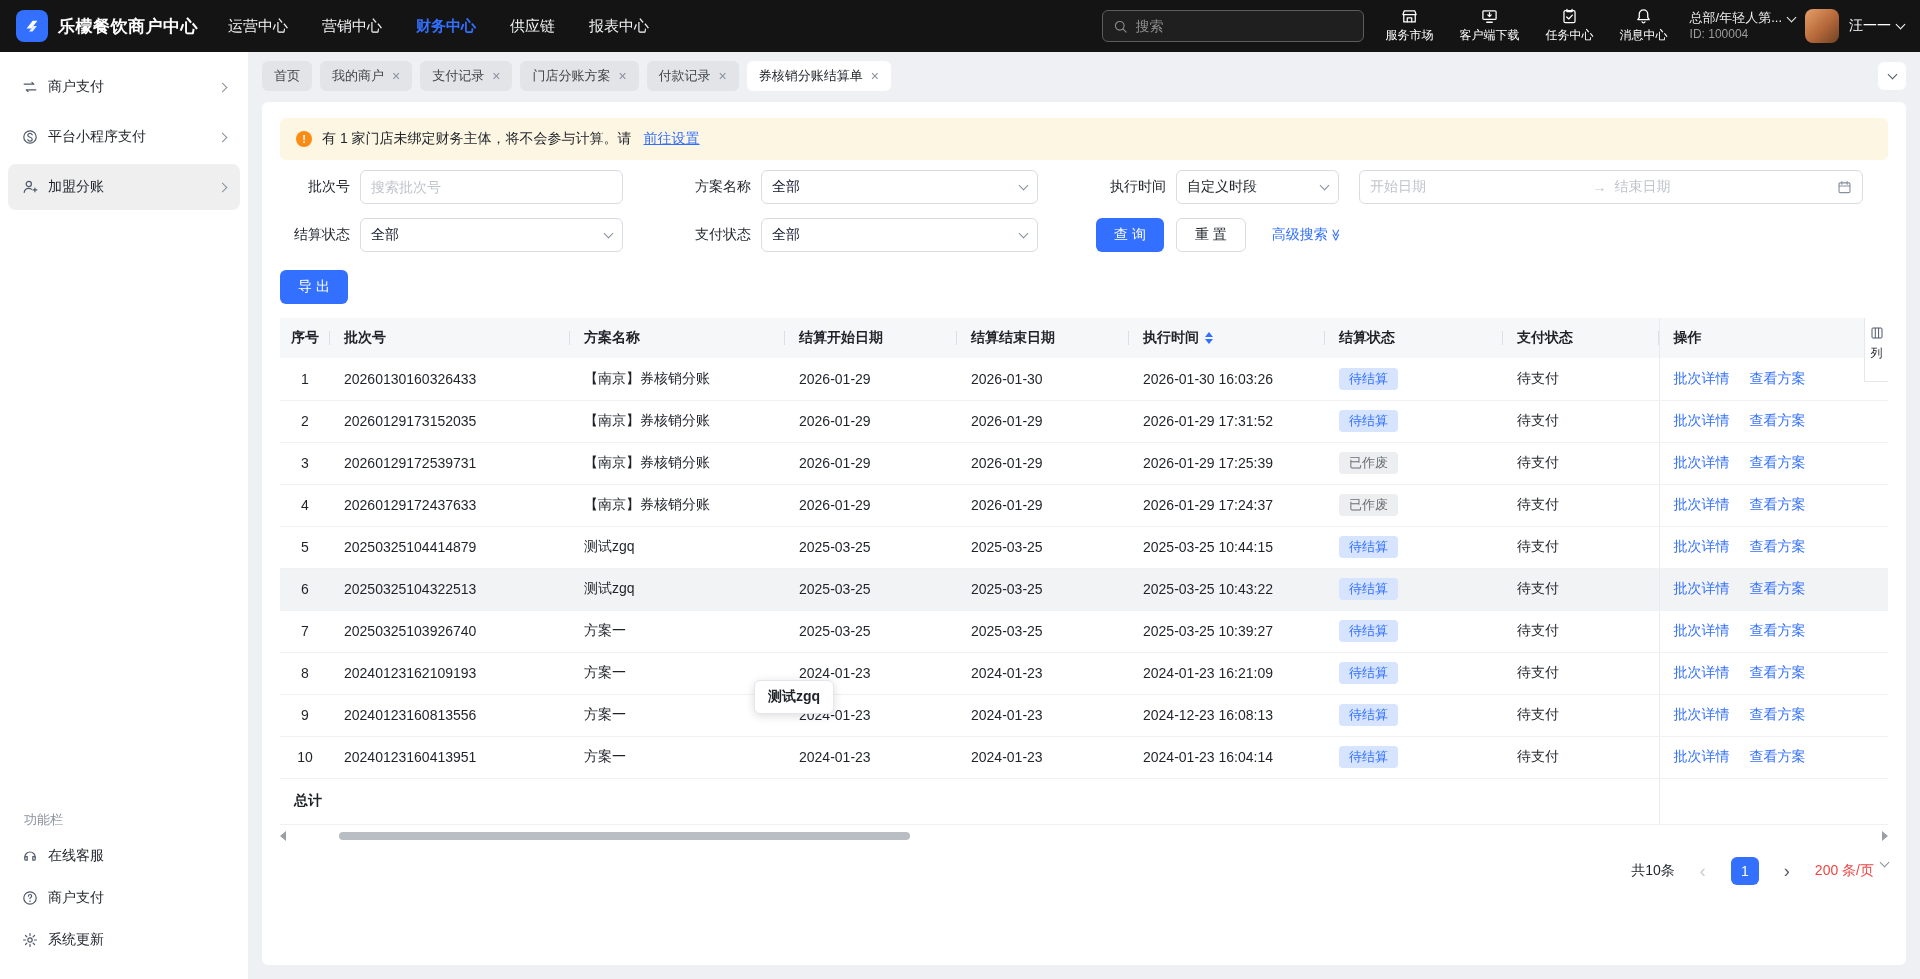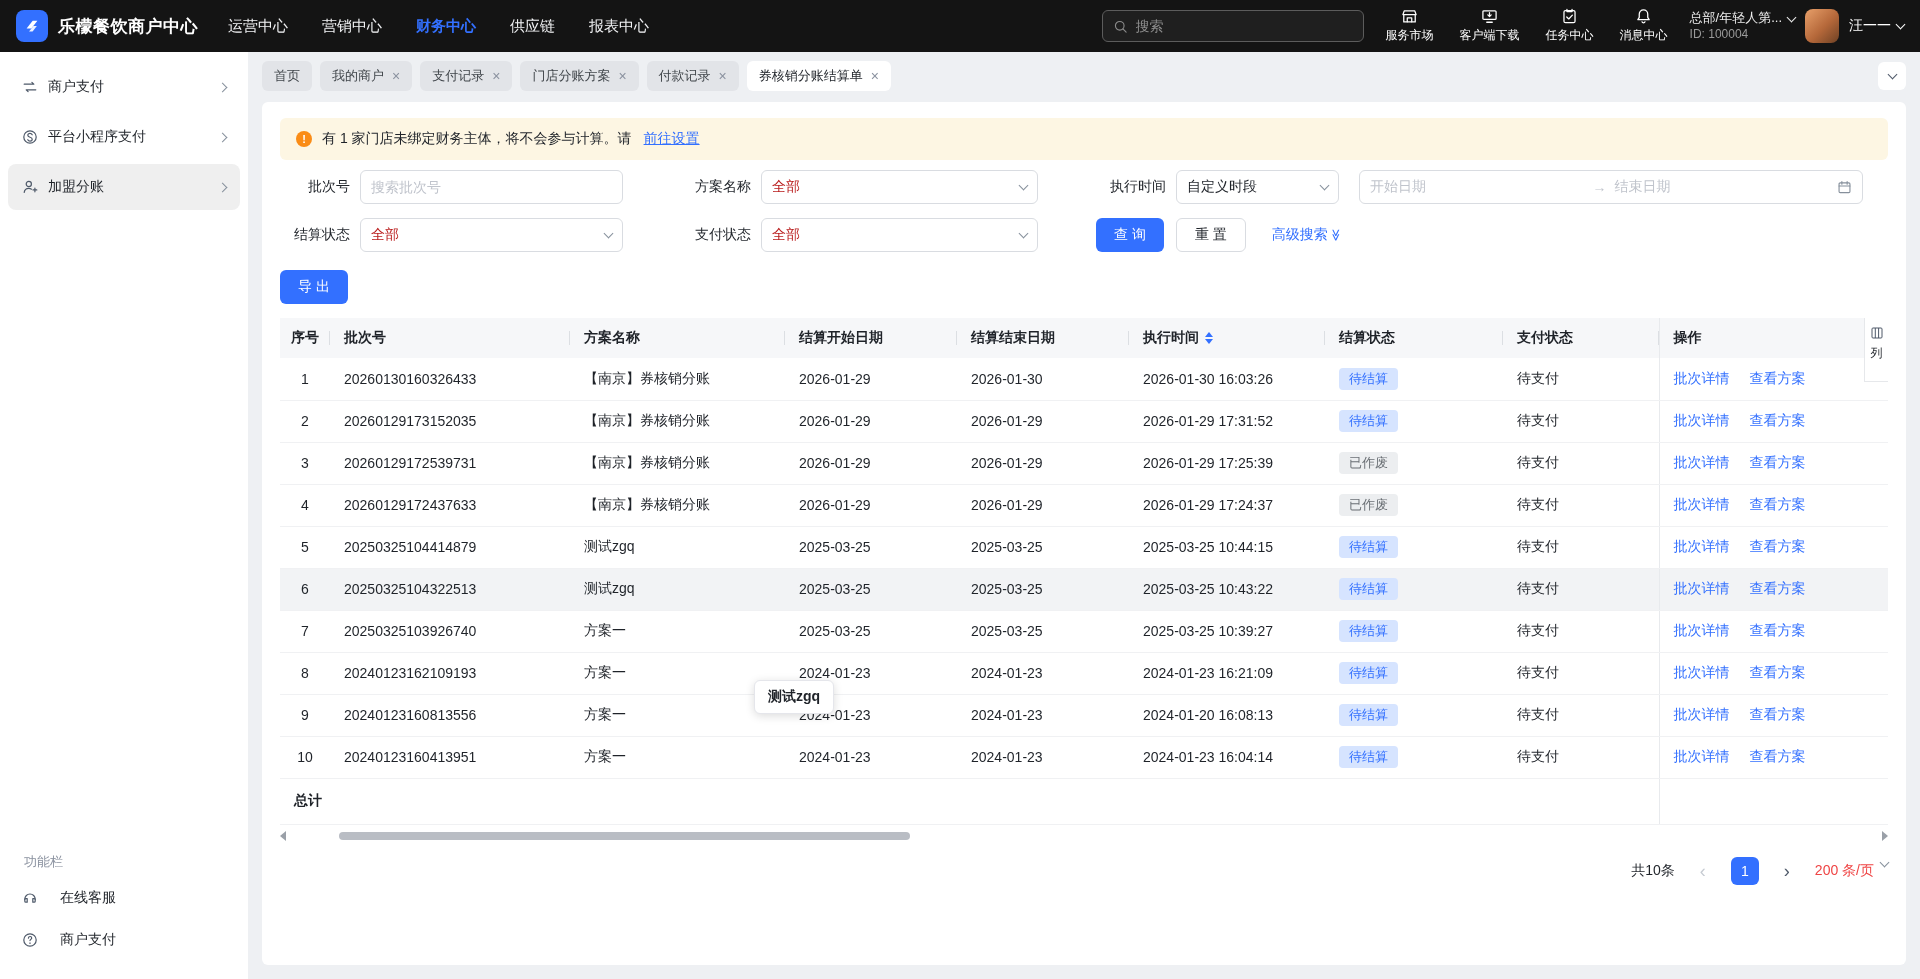--- a/index.html
+++ b/index.html
@@ -36,21 +36,21 @@
   .chev.right{transform:rotate(-45deg)}
 
   
   .layout{display:flex;height:927px}
   .sidebar{width:248px;background:#fff;display:flex;flex-direction:column;padding:10px 0 18px;flex-shrink:0}
   .side-item{height:46px;display:flex;align-items:center;gap:10px;padding:0 14px;margin:2px 8px;border-radius:8px;cursor:pointer;color:#1f2329}
   .side-item.active{background:#efefef}
   .side-item .s-icon{color:#4e5969;display:flex}
   .side-item .chev{margin-left:auto;color:#86909c}
   .side-section{margin-top:auto;color:#8a919f;font-size:13px;padding:12px 24px 6px}
-  .side-foot{height:42px;display:flex;align-items:center;gap:22px;padding:0 22px;cursor:pointer;color:#1f2329}
+  .side-foot{height:42px;display:flex;align-items:center;gap:10px;padding:0 22px;cursor:pointer;color:#1f2329}
   .side-foot .s-icon{color:#4e5969;display:flex}
 
   .main{flex:1;display:flex;flex-direction:column;overflow:hidden;min-width:0}
 
   
   .tabbar{height:48px;display:flex;align-items:center;gap:8px;padding:0 14px}
   .tab-chip{height:30px;background:#e2e4e8;border-radius:6px;display:flex;align-items:center;gap:8px;padding:0 12px;font-size:13px;color:#41464b;cursor:pointer;white-space:nowrap}
   .tab-chip.active{background:#fff;color:#1f2329}
   .tab-close{color:#8a919f;font-size:14px;line-height:1;cursor:pointer}
   .tab-close::before{content:"×"}
@@ -72,21 +72,21 @@
   
   .filters{display:grid;grid-template-columns:353px 367px auto;column-gap:48px;row-gap:14px;margin-top:10px;flex-shrink:0}
   .f-item{display:flex;align-items:center}
   .f-label{width:80px;text-align:right;padding-right:10px;white-space:nowrap;flex-shrink:0}
   .control{height:34px;border:1px solid #d9dce1;border-radius:6px;display:flex;align-items:center;padding:0 10px;background:#fff;font-size:14px}
   input.control{outline:none;color:#1f2329}
   input.control::placeholder{color:#c0c4cc}
   .select{justify-content:space-between;cursor:pointer;gap:8px}
   .select .chev{color:#86909c}
   .val{color:#1f2329}
-  .val.muted{color:#b91c1c}
+  .val.muted{color:#0f172a}
   .f-input{width:263px}
   .f-plan{width:277px}
   .f-settle{width:263px}
   .f-pay{width:277px}
   .f-exec{width:163px}
   .range{width:504px;margin-left:20px;gap:8px;color:#c0c4cc}
   .range .ph{flex:1;white-space:nowrap}
   .range-arrow::before{content:"→"}
   .range .cal{color:#86909c;display:flex}
   .f-buttons{display:flex;align-items:center;gap:12px}
@@ -264,20 +264,29 @@
     </div>
     <div class="side-foot">
       <span class="s-icon">
           <svg class="icon" viewBox="0 0 16 16" width="16" height="16">
             <circle cx="8" cy="8" r="6.2"></circle>
             <path d="M6.4 6.1c.1-1 .8-1.6 1.7-1.6.9 0 1.6.7 1.6 1.5 0 1.3-1.7 1.4-1.7 2.6M8 10.9v.5"></path>
           </svg>
         </span>
       <span>商户支付</span>
     </div>
+    <div class="side-foot">
+      <span class="s-icon">
+          <svg class="icon" viewBox="0 0 16 16" width="16" height="16">
+            <circle cx="8" cy="8" r="2.2"></circle>
+            <path d="M8 1.6v2M8 12.4v2M1.6 8h2M12.4 8h2M3.5 3.5l1.4 1.4M11.1 11.1l1.4 1.4M12.5 3.5l-1.4 1.4M4.9 11.1l-1.4 1.4"></path>
+          </svg>
+        </span>
+      <span>系统更新</span>
+    </div>
   </aside>
 
   <main class="main">
     <div class="tabbar">
       <div class="tab-chip">
           <span>首页</span>
         </div>
       <div class="tab-chip">
           <span>我的商户</span>
           <span class="tab-close"></span>
@@ -516,21 +525,21 @@
       <a class="link">查看方案</a>
     </td>
   </tr>
 
   <tr>
     <td class="td-no">9</td>
     <td>20240123160813556</td>
     <td>方案一</td>
     <td>2024-01-23</td>
     <td>2024-01-23</td>
-    <td>2024-01-20 16:08:13</td>
+    <td>2024-12-23 16:08:13</td>
     <td><span class="badge pending">待结算</span></td>
     <td>待支付</td>
     <td class="col-action">
       <a class="link">批次详情</a>
       <a class="link">查看方案</a>
     </td>
   </tr>
 
   <tr>
     <td class="td-no">10</td>

